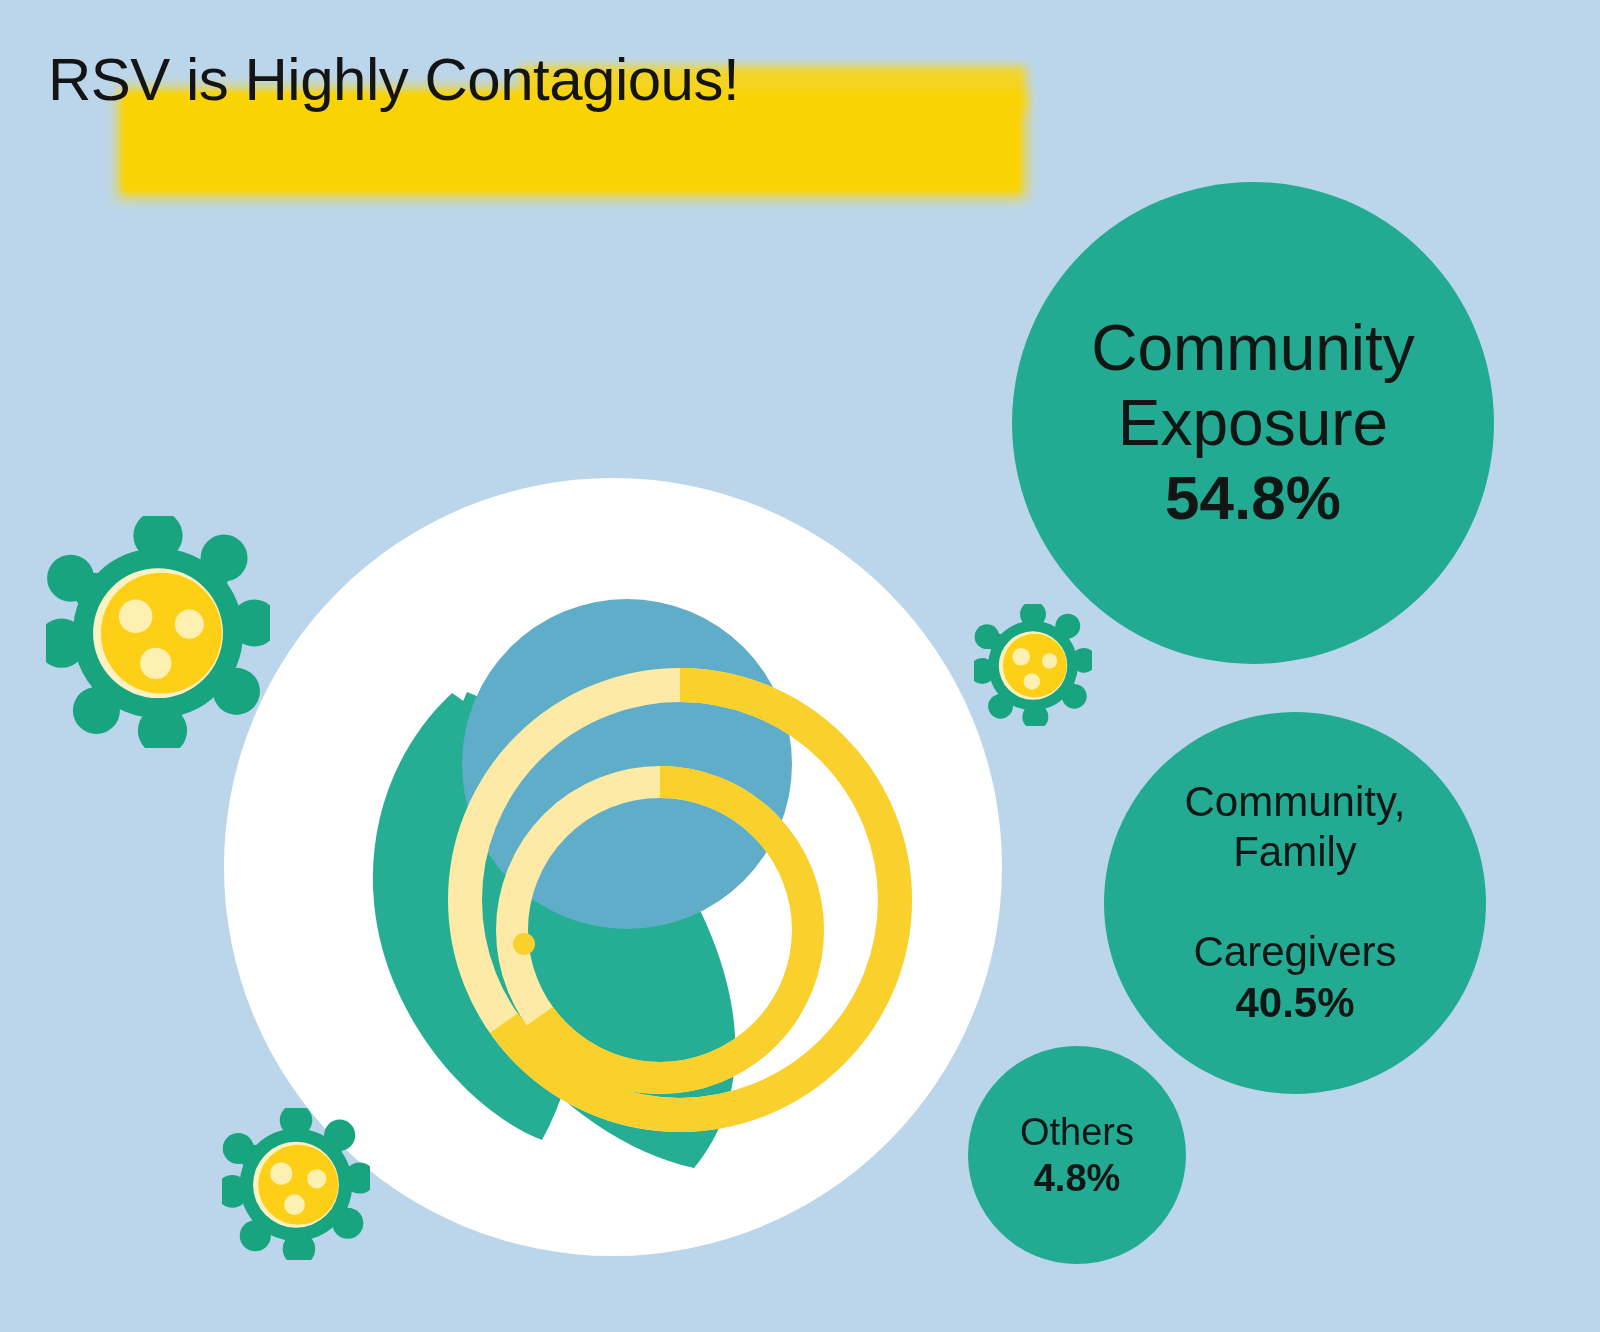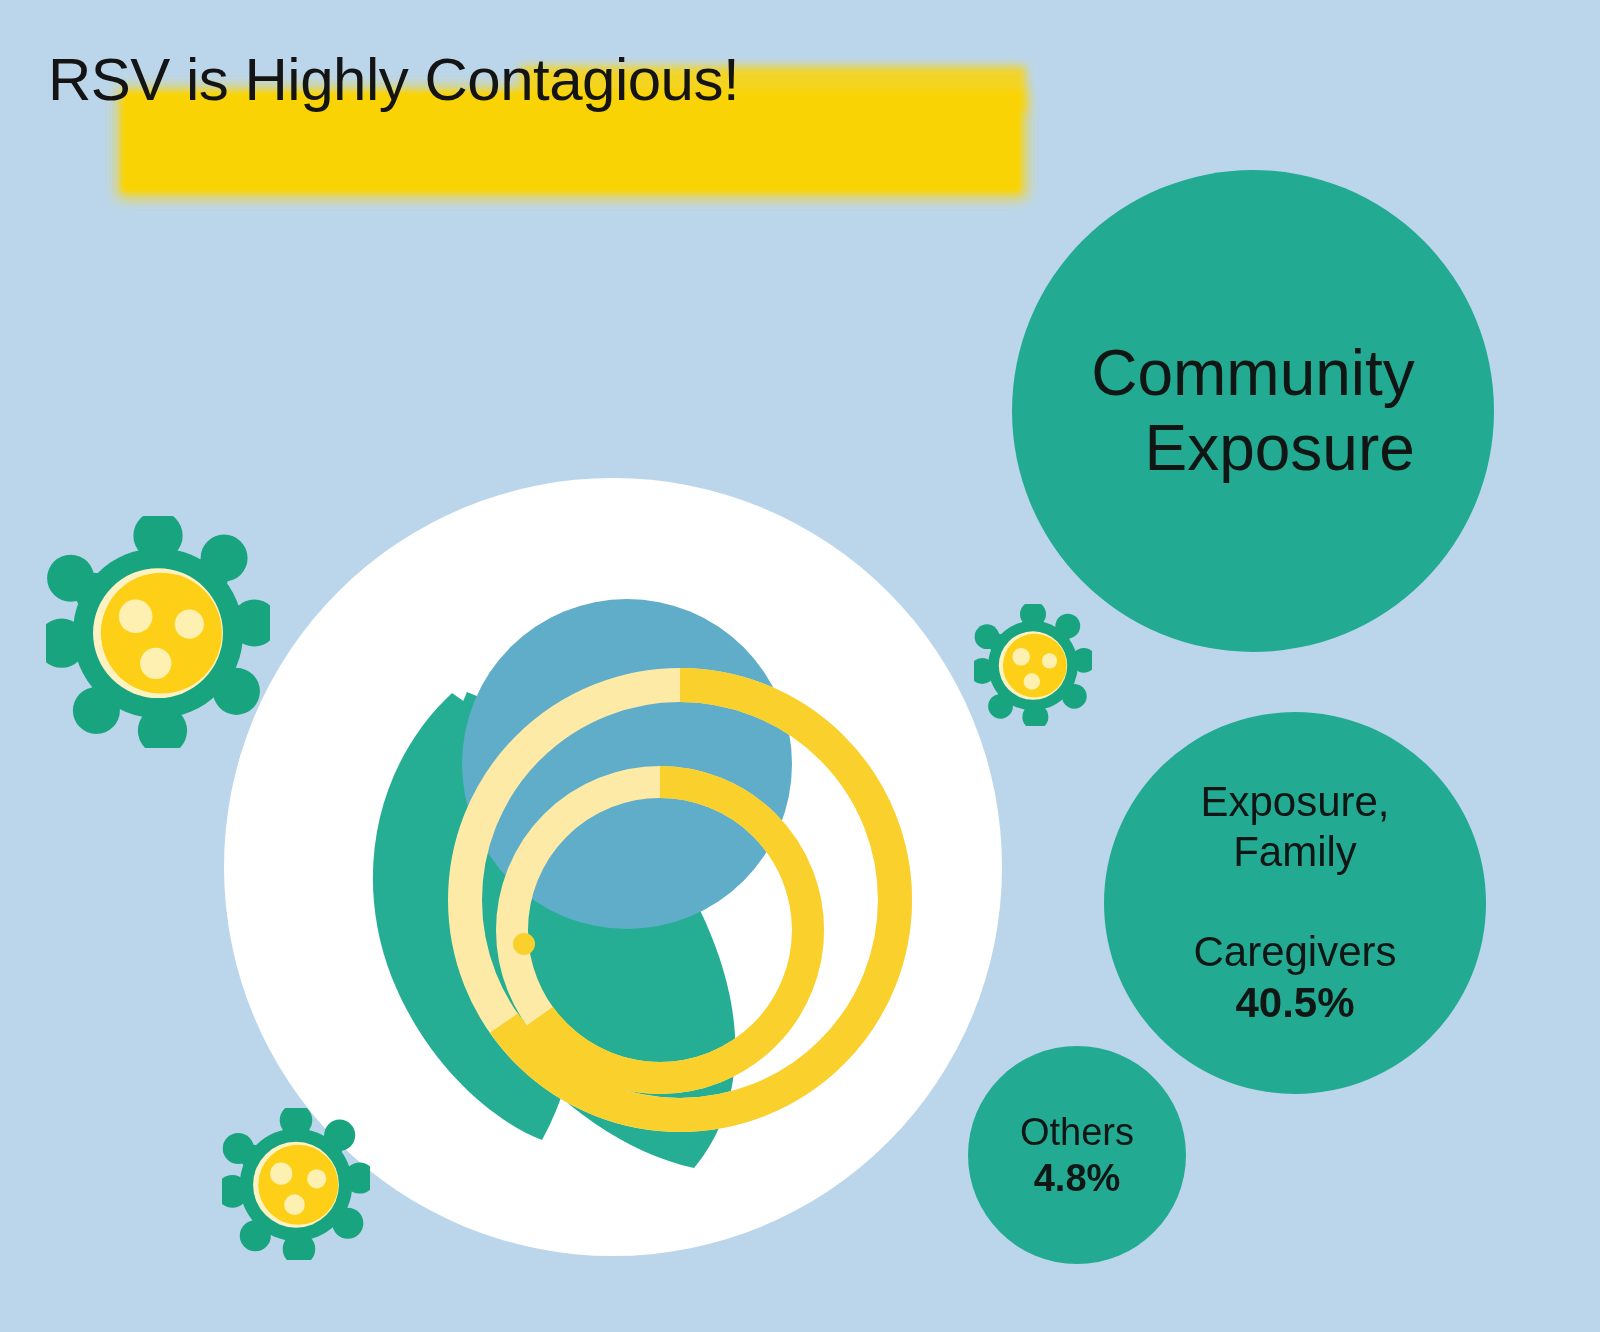--- a/index.html
+++ b/index.html
@@ -100,25 +100,24 @@
     justify-content: center;
     text-align: center;
     color: #101614;
     box-sizing: border-box;
   }
   .bubble .b-label { font-weight: normal; }
   .bubble .b-value { font-weight: bold; }
 
   #bubble-community {
     left: 1012px;
-    top: 170px;
+    top: 182px;
     width: 482px;
     height: 482px;
     padding: 0 26px;
-    text-align: right;
   }
   #bubble-community .b-label { font-size: 64px; line-height: 75px; }
   #bubble-community .b-value { font-size: 62px; line-height: 74px; }
 
   #bubble-siblings {
     left: 1104px;
     top: 712px;
     width: 382px;
     height: 382px;
     padding: 0 18px;
@@ -196,25 +195,26 @@
         <circle cx="300" cy="466" r="11" fill="#fad02c"></circle>
       </g>
     </svg>
   </div>
 
   <div class="bubble" id="bubble-community">
     <div class="b-label">
       <span>Community</span><br>
       <span>Exposure</span>
     </div>
+    <div class="b-value">54.8%</div>
   </div>
 
   <div class="bubble" id="bubble-siblings">
     <div class="b-label">
-      <span>Exposure,</span><br>
+      <span>Community,</span><br>
       <span>Family</span><br>
       <br>
       <span>Caregivers</span>
     </div>
     <div class="b-value">40.5%</div>
   </div>
 
   <div class="bubble" id="bubble-others">
     <div class="b-label">Others</div>
     <div class="b-value">4.8%</div>

